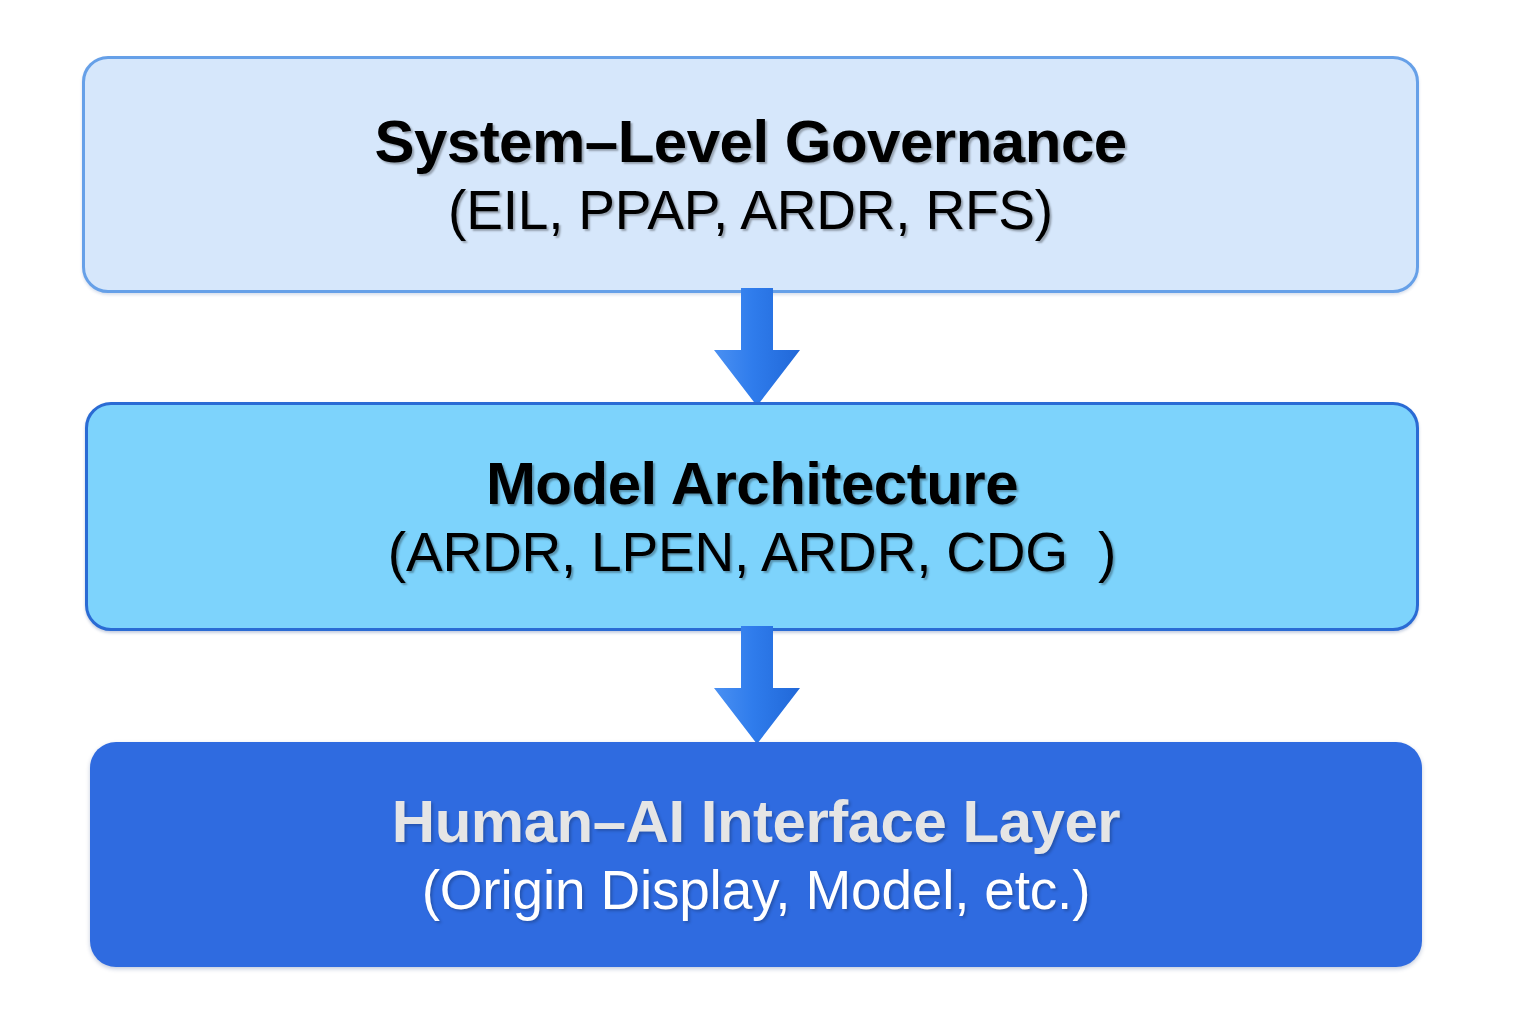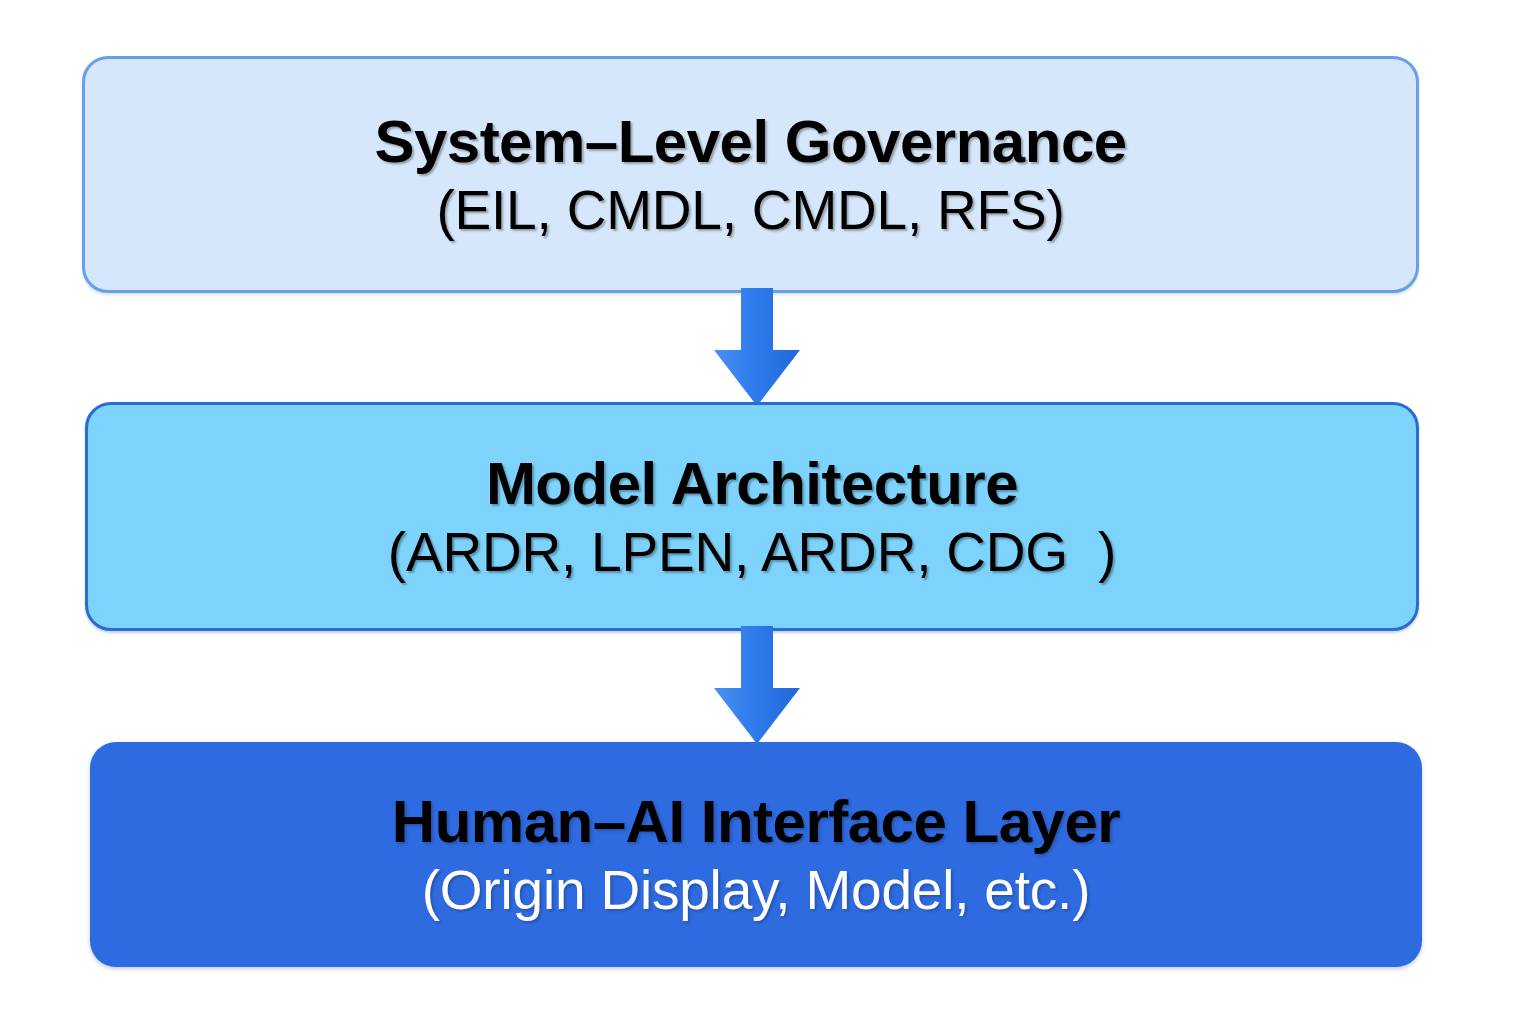--- a/index.html
+++ b/index.html
@@ -96,21 +96,21 @@
     top: 742px;
     width: 1332px;
     height: 225px;
     background: #2f6be0;
     border: none;
     box-shadow: 0 2px 4px rgba(20,50,120,0.25);
   }
   #box-interface .layer-title {
     font-size: 60px;
     line-height: 68px;
-    color: #000000;
+    color: #e5e5e5;
     text-shadow: 2px 2px 3px rgba(0,0,0,0.22);
     margin-bottom: 2px;
   }
   #box-interface .layer-sub {
     font-size: 55px;
     line-height: 64px;
     color: #ffffff;
     text-shadow: 2px 2px 3px rgba(0,0,0,0.22);
   }
 
@@ -123,21 +123,21 @@
   #arrow-gov-to-model { left: 714px; top: 288px; }
   #arrow-model-to-interface { left: 714px; top: 626px; }
 </style>
 </head>
 <body>
 
 <div id="diagram">
 
   <div class="layer-box" id="box-governance">
     <div class="layer-title">System–Level Governance</div>
-    <div class="layer-sub">(EIL, CMDL, CMDL, RFS)</div>
+    <div class="layer-sub">(EIL, PPAP, ARDR, RFS)</div>
   </div>
 
   <div class="flow-arrow" id="arrow-gov-to-model">
     <svg width="86" height="118" viewBox="0 0 86 118" xmlns="http://www.w3.org/2000/svg">
       <defs>
         <linearGradient id="arrowGrad1" x1="0" y1="0" x2="1" y2="0">
           <stop offset="0%" stop-color="#4a90f2"></stop>
           <stop offset="45%" stop-color="#2f7cec"></stop>
           <stop offset="100%" stop-color="#2168d8"></stop>
         </linearGradient>

